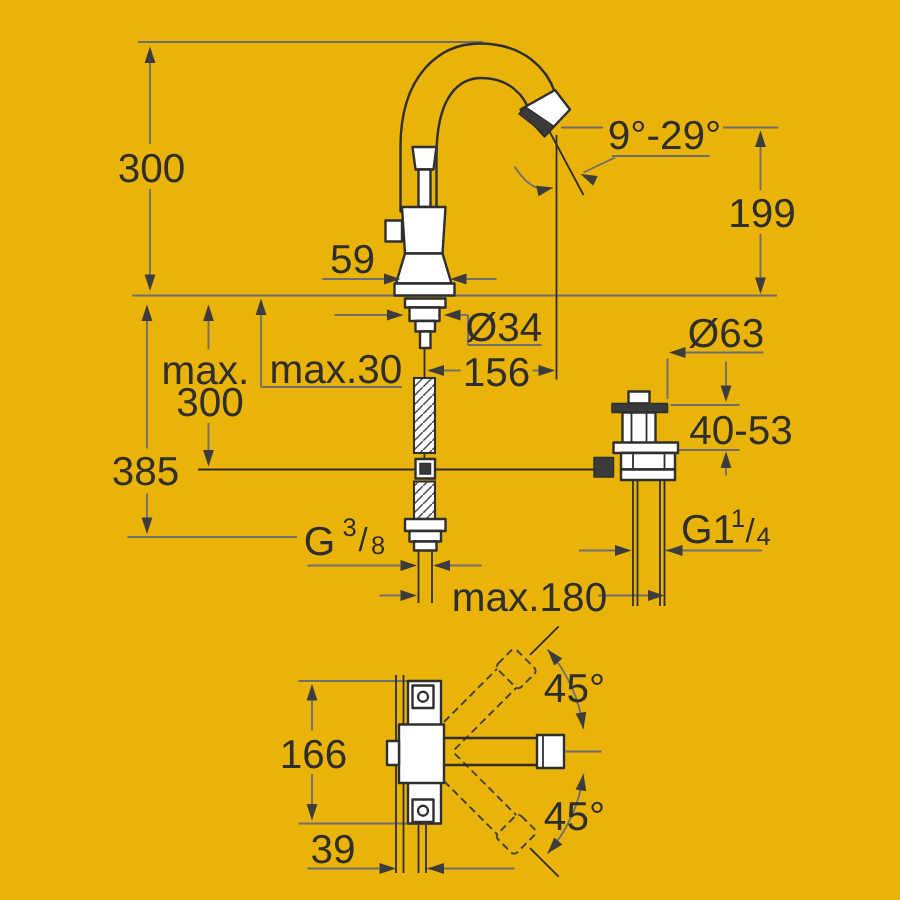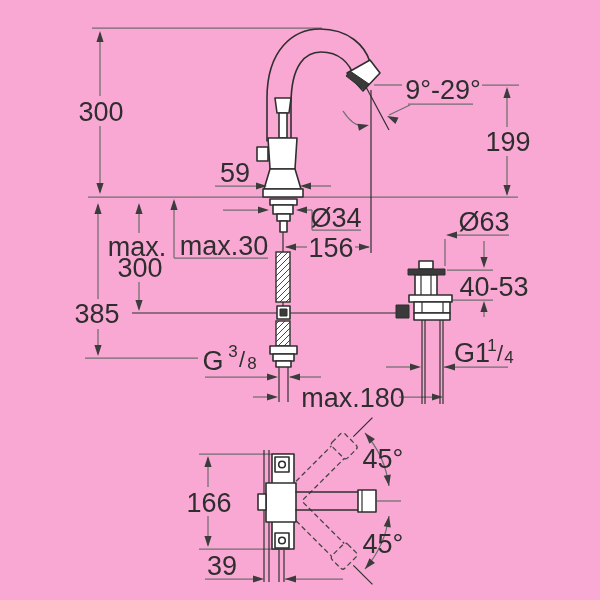--- a/index.html
+++ b/index.html
@@ -1,16 +1,16 @@
 <!DOCTYPE html>
 <html><head>
 <meta charset="utf-8">
 <style>
   html,body{margin:0;padding:0;background:#ffffff;}
-  .stage{width:600px;height:600px;background:#f9a8d4;position:relative;font-family:"Liberation Sans",sans-serif;}
+  .stage{width:600px;height:600px;background:#eab308;position:relative;font-family:"Liberation Sans",sans-serif;}
   svg{display:block;}
   .obj{fill:#ffffff;stroke:#2f2f2f;stroke-width:1.6;stroke-linejoin:round;}
   .objd{fill:#3a3a3a;stroke:#2f2f2f;stroke-width:1;stroke-linejoin:round;}
   .objl{fill:none;stroke:#2f2f2f;stroke-width:1.6;stroke-linecap:round;}
   .thin{fill:none;stroke:#2f2f2f;stroke-width:1.2;}
   .dim{fill:none;stroke:#6e6e6e;stroke-width:1.25;}
   .dash{fill:none;stroke:#454545;stroke-width:1.3;stroke-dasharray:5 3;}
   .hatchfill{fill:url(#hatch);stroke:#2f2f2f;stroke-width:1.4;}
   .lbl{font-family:"Liberation Sans",sans-serif;font-size:27px;fill:#2e2e2e;}
   .lbl-s{font-size:17px;}

